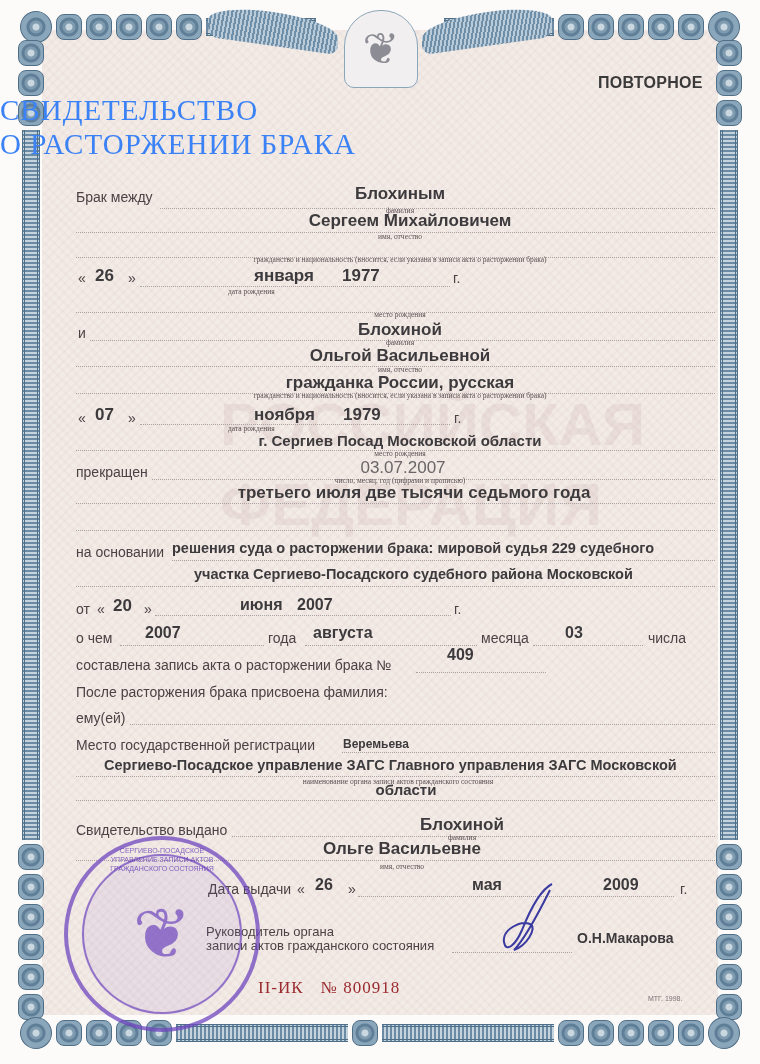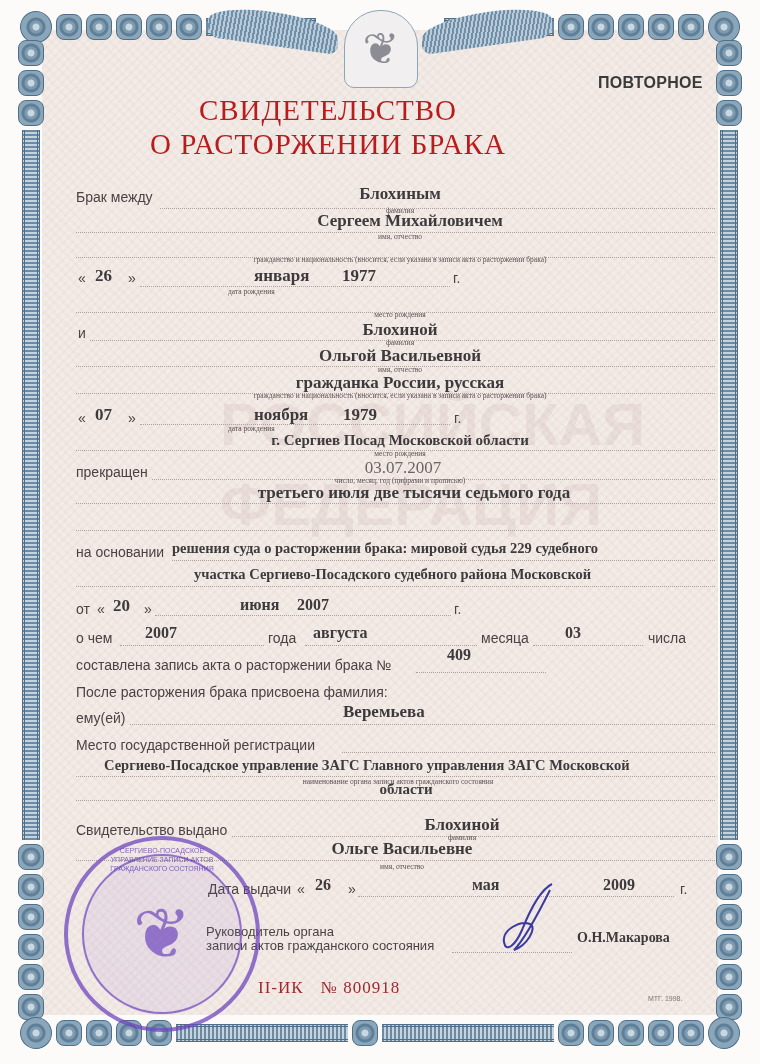--- a/index.html
+++ b/index.html
@@ -71,43 +71,43 @@
     border:1px solid #8aa6ba;
     display:flex; align-items:center; justify-content:center;
     color:#8c8c94; font-size:44px;
   }
   .repeat-badge {
     position:absolute; left:598px; top:74px;
     font-family:"Liberation Sans", sans-serif; font-weight:bold;
     font-size:16px; color:#3a3a3a; letter-spacing:0.3px;
   }
   .title1, .title2 {
-    position:absolute; left:0; width:656px; text-align:center;
-    color:#b91c1c; font-family:"Liberation Serif", serif;
+    position:absolute; left:0; width:656px; 
+    color:#3b82f6; font-family:"Liberation Serif", serif;
     letter-spacing:1px;
   }
   .title1 { top:94px; font-size:29px; }
   .title2 { top:128px; font-size:29px; }
 
   .watermark {
     position:absolute; left:220px; top:385px; width:360px; height:170px;
     color:rgba(170,130,130,0.12);
     font-family:"Liberation Sans", sans-serif; font-weight:bold;
     font-size:60px; text-align:center; line-height:80px;
   }
 
   .line {
     position:absolute; height:0; border-bottom:1px dotted #a9a2a0;
   }
   .lbl {
     position:absolute; font-family:Liberation Sans, sans-serif;
     font-size:14px; color:#4a4244; white-space:nowrap;
   }
   .val {
-    position:absolute; font-family:Liberation Serif, serif;
+    position:absolute; font-family:Liberation Sans, sans-serif;
     font-weight:bold; color:#3c3a3c; white-space:nowrap;
   }
   .cap {
     position:absolute; font-family:"Liberation Serif", serif;
     font-size:7.5px; color:#5a5052; white-space:nowrap;
   }
   .center { transform:translateX(-50%); }
   .serial {
     position:absolute; left:258px; top:978px; font-family:"Liberation Serif", serif;
     font-size:17px; color:#9b2b2f; letter-spacing:1px;
@@ -297,21 +297,21 @@
   <div class="val" style="left:565px;top:624px;font-size:16px">03</div>
   <div class="lbl" style="left:648px;top:630px">числа</div>
 
   <div class="lbl" style="left:76px;top:657px">составлена запись акта о расторжении брака №</div>
   <div class="line" style="left:416px;top:672px;width:130px"></div>
   <div class="val" style="left:447px;top:646px;font-size:16px">409</div>
 
   <div class="lbl" style="left:76px;top:684px">После расторжения брака присвоена фамилия:</div>
   <div class="lbl" style="left:76px;top:710px">ему(ей)</div>
   <div class="line" style="left:130px;top:724px;width:585px"></div>
-  <div class="val" style="left:343px;top:702px;font-size:17px">Веремьева</div>
+  <div class="val" style="left:343px;top:737px;font-size:12px">Веремьева</div>
 
   <div class="lbl" style="left:76px;top:737px">Место государственной регистрации</div>
   <div class="line" style="left:342px;top:752px;width:373px"></div>
   <div class="val" style="left:104px;top:757px;font-size:14.5px">Сергиево-Посадское управление ЗАГС Главного управления ЗАГС Московской</div>
   <div class="line" style="left:76px;top:776px;width:639px"></div>
   <div class="cap center" style="left:398px;top:777px">наименование органа записи актов гражданского состояния</div>
   <div class="val center" style="left:406px;top:781px;font-size:15px">области</div>
   <div class="line" style="left:76px;top:800px;width:639px"></div>
 
   <div class="lbl" style="left:76px;top:822px">Свидетельство выдано</div>

